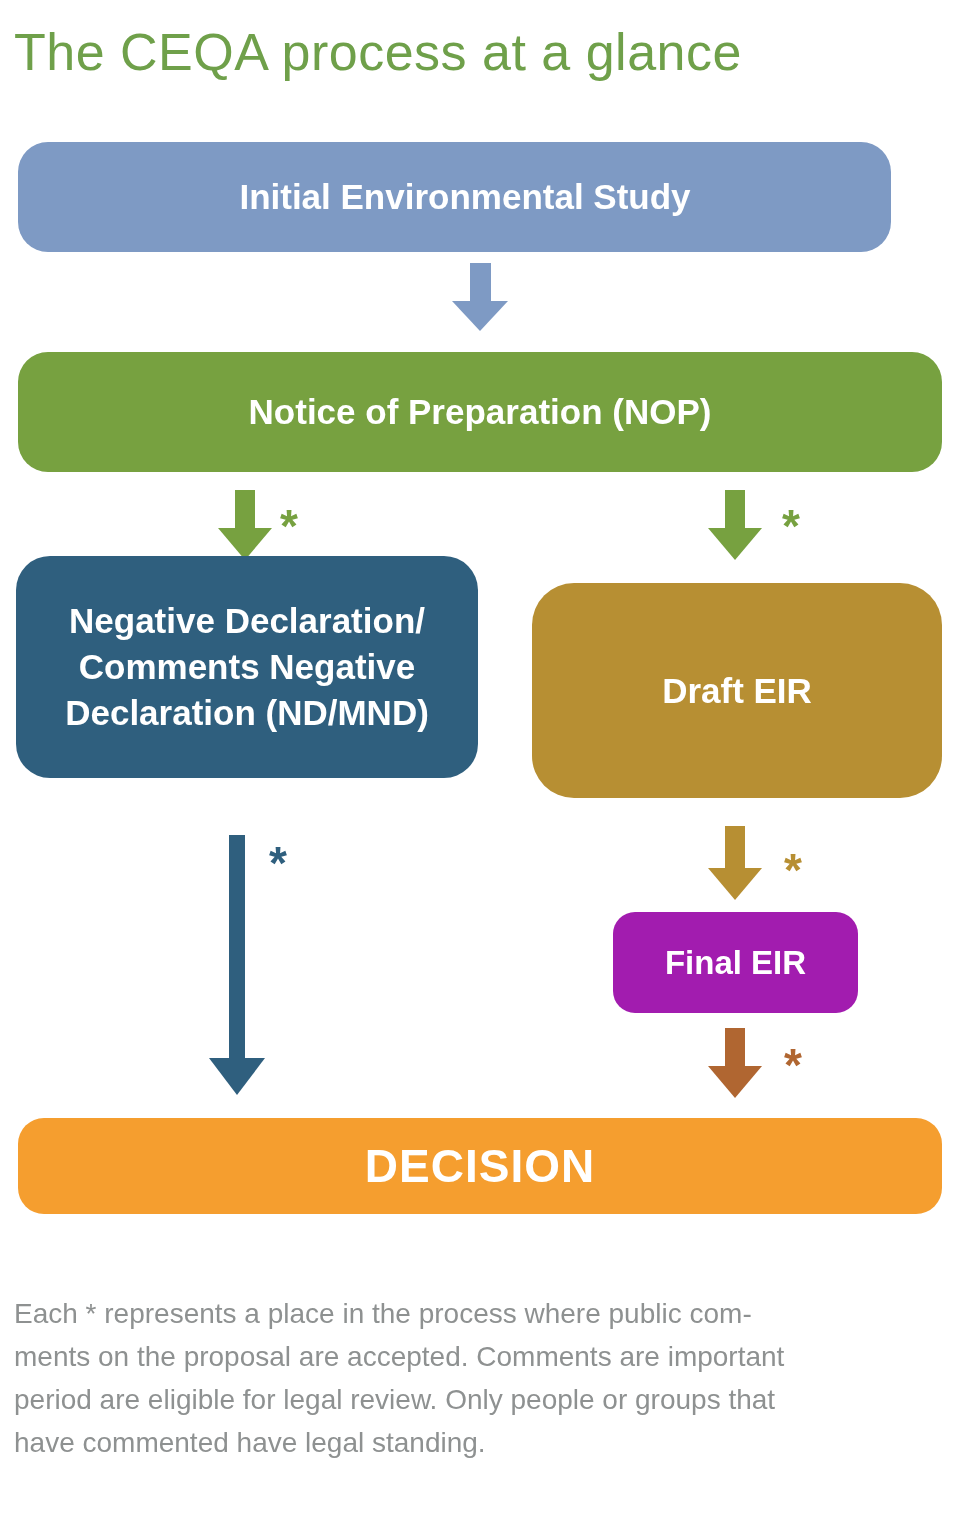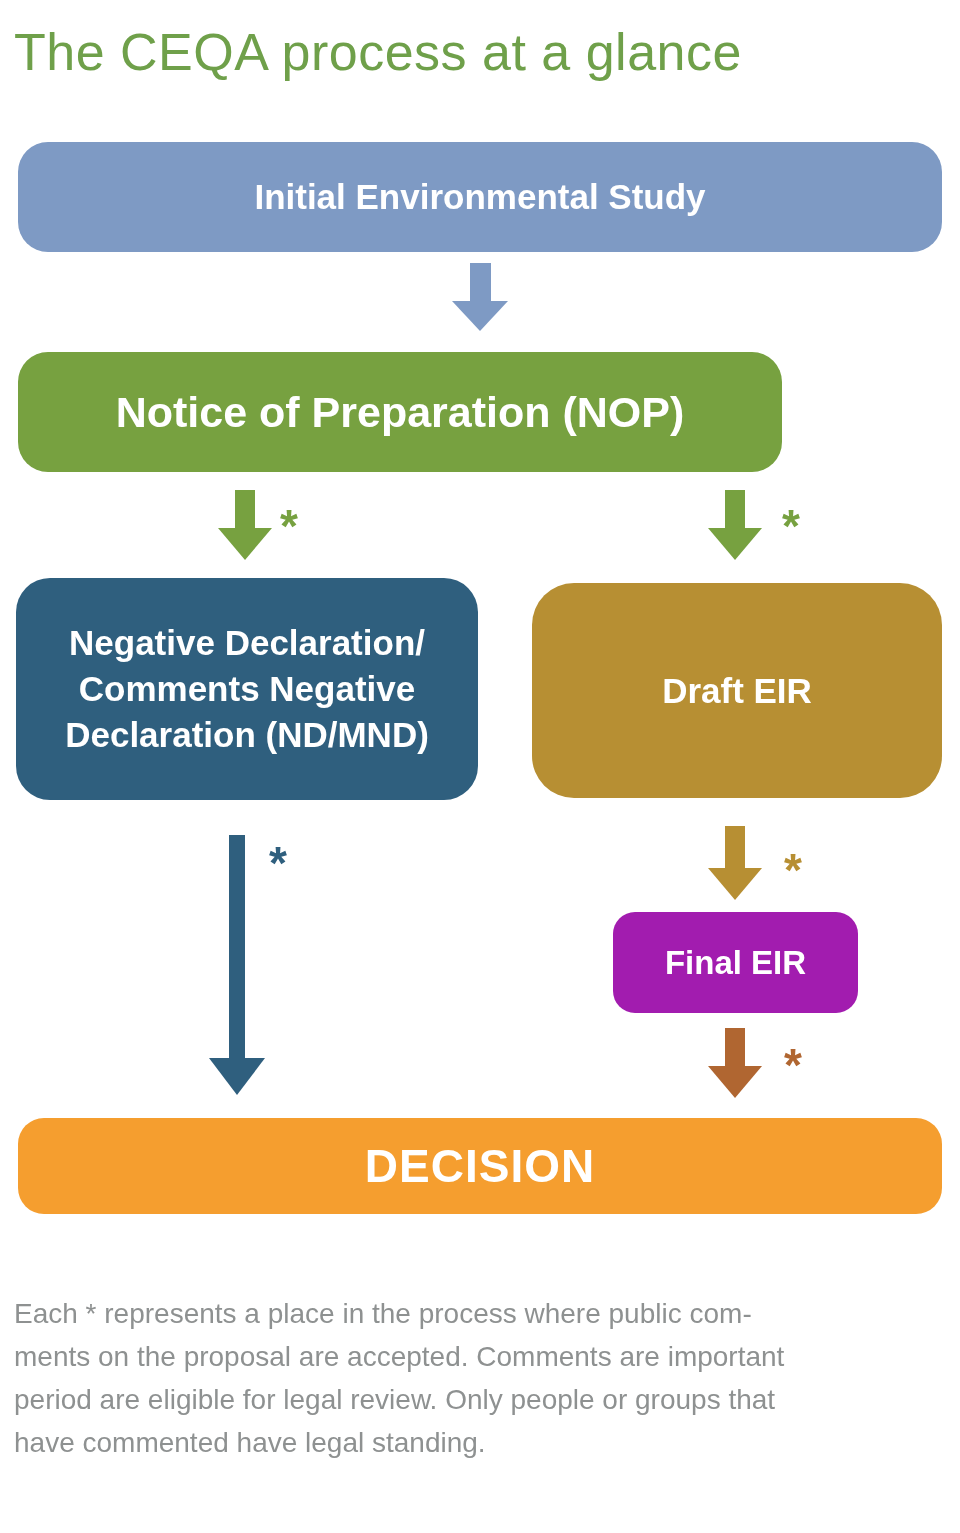--- a/index.html
+++ b/index.html
@@ -15,23 +15,23 @@
     font-size:52px;font-weight:400;
     color:#6fa04a;letter-spacing:0.5px;
     white-space:nowrap;
   }
   .fc-box{
     position:absolute;
     display:flex;flex-direction:column;
     align-items:center;justify-content:center;
     color:#ffffff;font-weight:bold;text-align:center;
   }
-  .box-initial  {left:18px; top:142px; width:924px;height:110px;border-radius:30px;background:#7e9ac4;font-size:35px;}
-  .box-nop      {left:18px; top:352px; width:764px;height:120px;border-radius:30px;background:#77a140;font-size:43px;}
-  .box-ndmnd    {left:16px; top:578px; width:462px;height:222px;border-radius:34px;background:#2f5f7e;font-size:35px;line-height:46px;}
+  .box-initial  {left:18px; top:142px; width:852px;height:110px;border-radius:30px;background:#7e9ac4;font-size:35px;padding-left:21px;}
+  .box-nop      {left:18px; top:352px; width:924px;height:120px;border-radius:30px;background:#77a140;font-size:35px;}
+  .box-ndmnd    {left:16px; top:556px; width:462px;height:222px;border-radius:34px;background:#2f5f7e;font-size:35px;line-height:46px;}
   .box-drafteir {left:532px;top:583px; width:410px;height:215px;border-radius:42px;background:#b78f33;font-size:35px;}
   .box-finaleir {left:613px;top:912px; width:245px;height:101px;border-radius:22px;background:#a21caf;font-size:33px;}
   .box-decision {left:18px; top:1118px;width:924px;height:96px; border-radius:26px;background:#f59e2f;font-size:46px;letter-spacing:1px;}
   .arrow{
     position:absolute;
     display:flex;flex-direction:column;align-items:center;
   }
   .arrow .shaft{flex:0 0 auto;}
   .arrow .head{width:0;height:0;flex:0 0 auto;}
   .arr-blue .shaft {width:21px;height:38px;background:#7e9ac4;}

